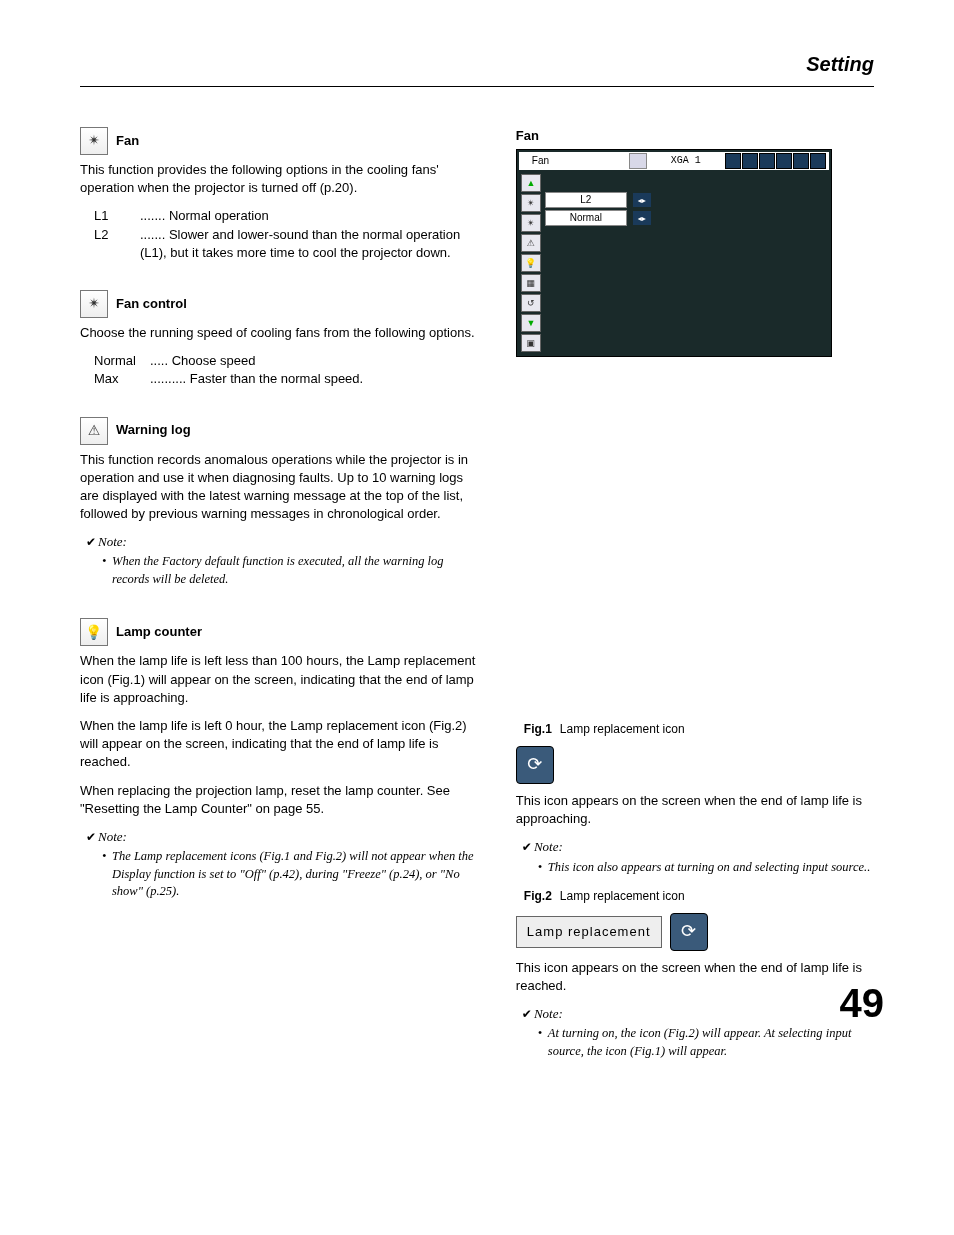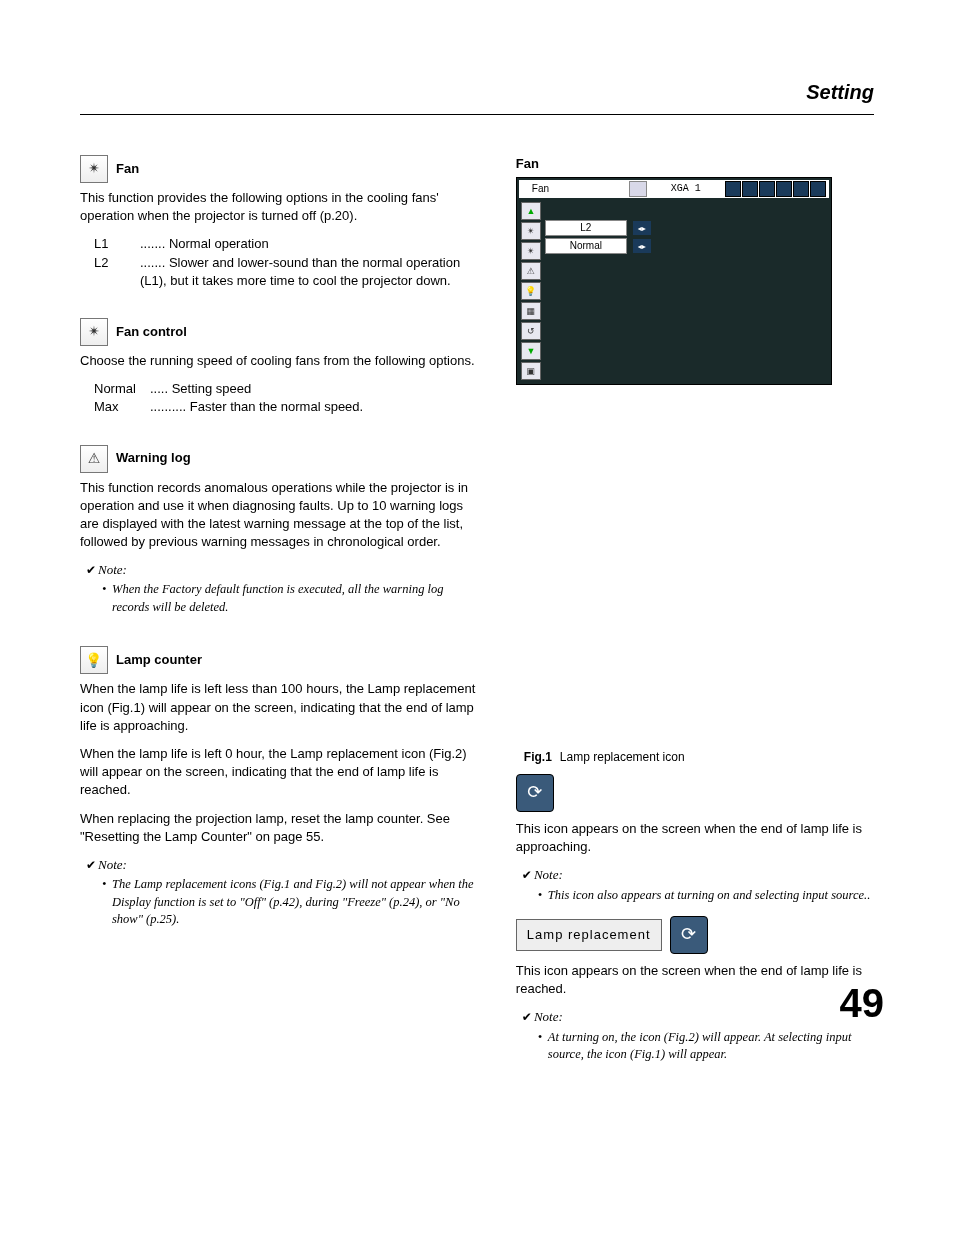--- a/index.html
+++ b/index.html
@@ -9,21 +9,21 @@
     background: #fff;
     color: #000;
     font-size: 13px;
     line-height: 1.4;
   }
   .page {
     width: 954px;
     height: 1061px;
     position: relative;
     box-sizing: border-box;
-    padding: 78px 80px 40px 80px;
+    padding: 50px 80px 40px 80px;
   }
   .header-title {
     text-align: right;
     font-style: italic;
     font-weight: bold;
     font-size: 20px;
     margin-bottom: 8px;
   }
   .header-rule {
     border: none;
@@ -191,21 +191,21 @@
       <div class="gap"></div>
 
       <div class="section-head">
         <div class="icon-box">✴</div>
         <div class="section-title">Fan control</div>
       </div>
       <p class="para">Choose the running speed of cooling fans from the following options.</p>
       <div class="indent-list">
         <div class="row">
           <div class="key" style="width:56px">Normal</div>
-          <div class="val"><span>.....</span> <span>Setting speed</span></div>
+          <div class="val"><span>.....</span> <span>Choose speed</span></div>
         </div>
         <div class="row">
           <div class="key" style="width:56px">Max</div>
           <div class="val"><span>..........</span> <span>Faster than the normal speed.</span></div>
         </div>
       </div>
 
       <div class="gap"></div>
 
       <div class="section-head">
@@ -284,20 +284,23 @@
         <b>Fig.1</b><span>Lamp replacement icon</span>
       </div>
       <div class="lamp-icon">⟳</div>
       <p class="para" style="margin-top:8px">This icon appears on the screen when the end of lamp life is approaching.</p>
       <div class="note-head">Note:</div>
       <div class="note-body">
         <span class="bullet">•</span>
           <span class="txt">This icon also appears at turning on and selecting input source..</span>
       </div>
 
+      <div class="fig-label">
+        <b>Fig.2</b><span>Lamp replacement icon</span>
+      </div>
       <div class="fig2-row">
         <div class="lamp-replace-box">Lamp replacement</div>
         <div class="lamp-icon">⟳</div>
       </div>
       <p class="para">This icon appears on the screen when the end of lamp life is reached.</p>
       <div class="note-head">Note:</div>
       <div class="note-body">
         <span class="bullet">•</span>
           <span class="txt">At turning on, the icon (Fig.2) will appear. At selecting input source, the icon (Fig.1) will appear.</span>
       </div>

